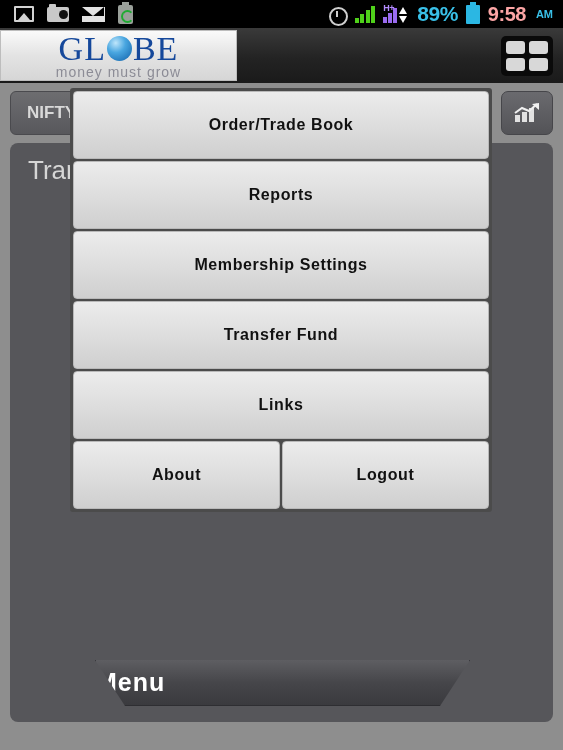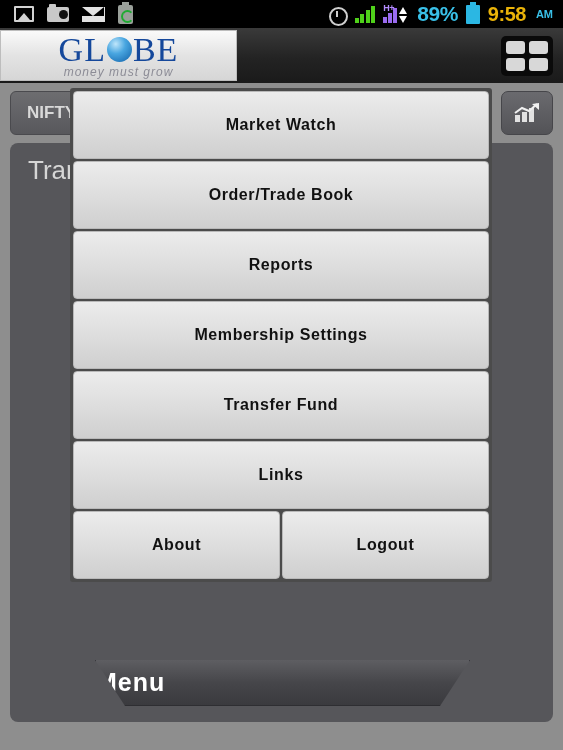--- a/index.html
+++ b/index.html
@@ -103,21 +103,21 @@
   .arrows:before { top:0; border-bottom:7px solid #ffffff; }
   .arrows:after  { bottom:0; border-top:7px solid #ffffff; }
 
   .sb-pct { color:#39c0e8; font-size:21px; font-weight:bold; letter-spacing:-0.5px; }
   .ic-battery-blue {
     width:14px; height:19px; background:#2bb7e3; border-radius:1px; position:relative;
   }
   .ic-battery-blue:before {
     content:""; position:absolute; left:4px; top:-3px; width:6px; height:3px; background:#2bb7e3;
   }
-  .sb-time { color:#eab308; font-size:20px; font-weight:bold; letter-spacing:-0.5px; }
+  .sb-time { color:#fca5a5; font-size:20px; font-weight:bold; letter-spacing:-0.5px; }
   .sb-ampm { color:#39c0e8; font-size:11px; font-weight:bold; margin-left:2px; }
 
   
   #appheader {
     position:absolute; top:28px; left:0;
     width:563px; height:55px;
     background:linear-gradient(to bottom,#3a3a3a 0%,#232323 55%,#1a1a1a 100%);
   }
   #logo-plate {
     position:absolute; left:0; top:2px;
@@ -132,21 +132,21 @@
     letter-spacing:1px; line-height:1;
     display:flex; align-items:center;
     font-family:"Liberation Serif", serif;
   }
   .logo-globe {
     display:inline-block; width:25px; height:25px; border-radius:50%;
     background:radial-gradient(circle at 35% 28%,#bfe6fb 0%,#49a6e0 40%,#0f5fa8 100%);
     margin:0 1px;
   }
   .logo-tag {
-    font-size:12px; color:#8c8c96; font-style:italic;
+    font-size:14px; color:#8c8c96; 
     letter-spacing:1px; margin-top:-2px;text-align:right;
   }
   #grid-btn {
     position:absolute; right:10px; top:8px;
     width:52px; height:40px; background:#0a0a0a;
     border-radius:5px; padding:5px;
     display:grid; grid-template-columns:1fr 1fr; grid-template-rows:1fr 1fr; gap:4px;
   }
   #grid-btn span { background:#d8d8d8; border-radius:3px; display:block; }
 
@@ -287,25 +287,20 @@
       </div>
     </div>
     <div id="content-panel">
       <div id="page-title">Tran</div>
     </div>
   </div>
 
   <div id="menu-overlay">
       <div class="menu-row">
         <div class="menu-btn">
-          <span>Market Watch</span>
-        </div>
-      </div>
-      <div class="menu-row">
-        <div class="menu-btn">
           <span>Order/Trade Book</span>
         </div>
       </div>
       <div class="menu-row">
         <div class="menu-btn">
           <span>Reports</span>
         </div>
       </div>
       <div class="menu-row">
         <div class="menu-btn">

